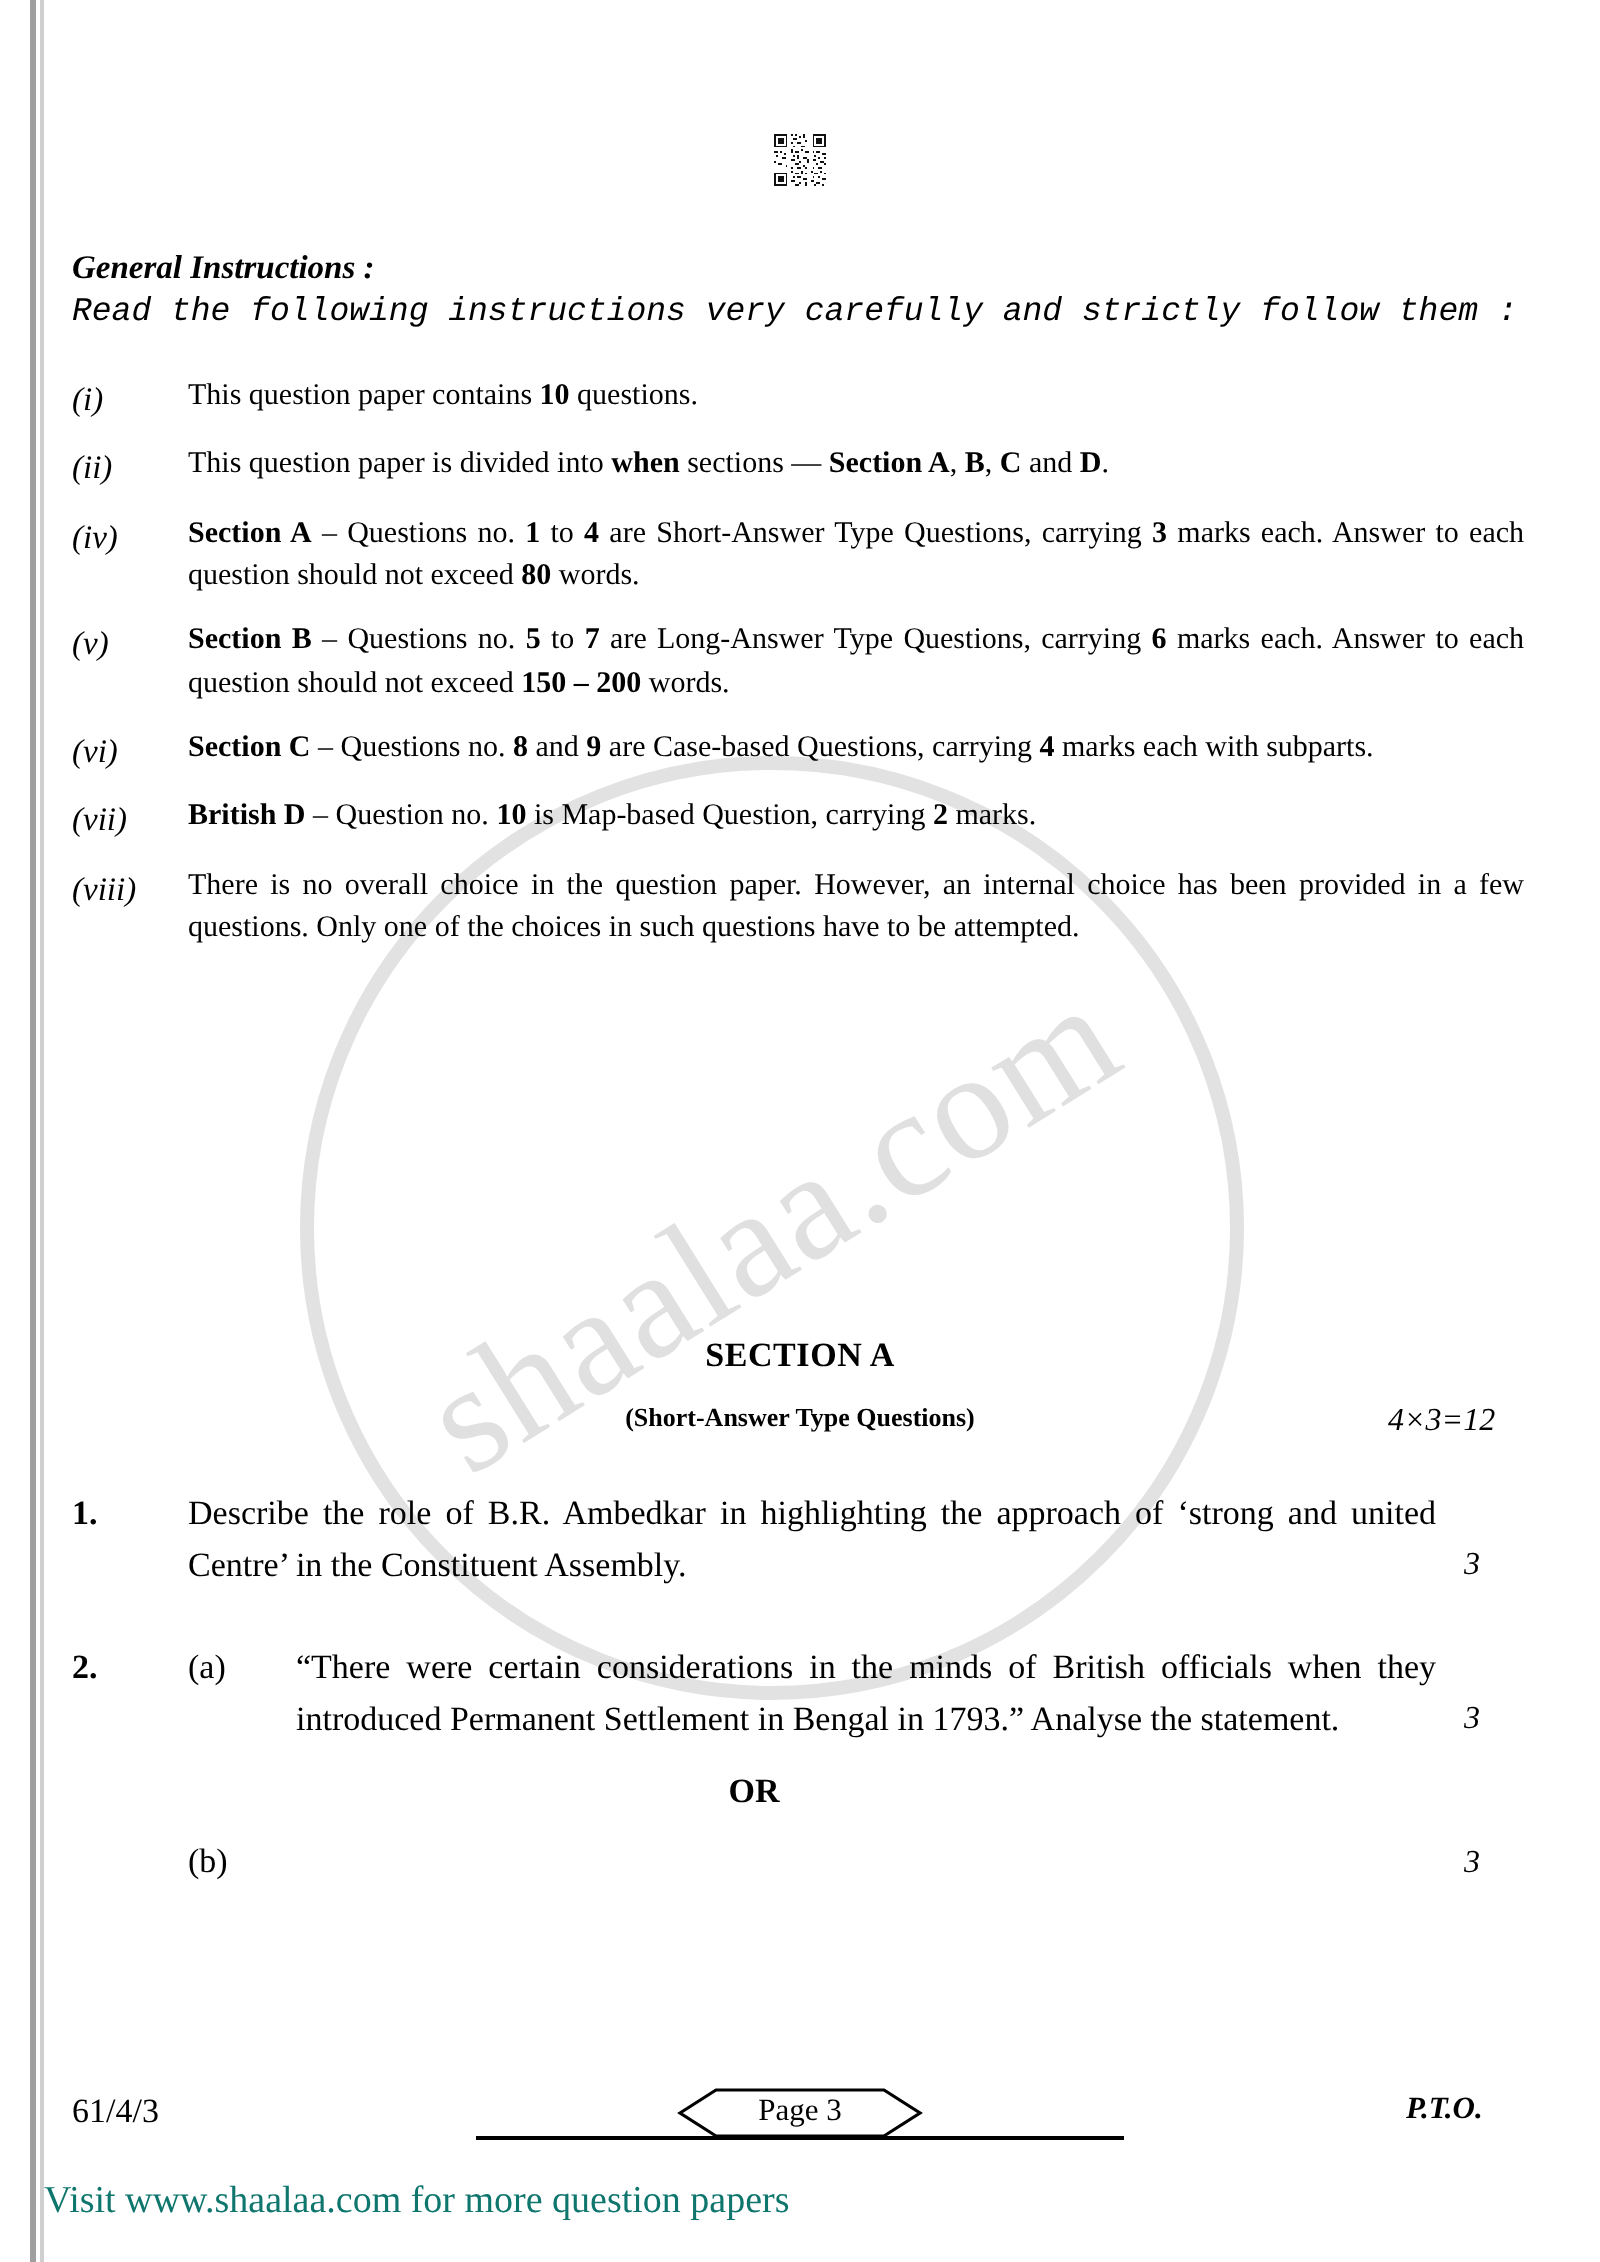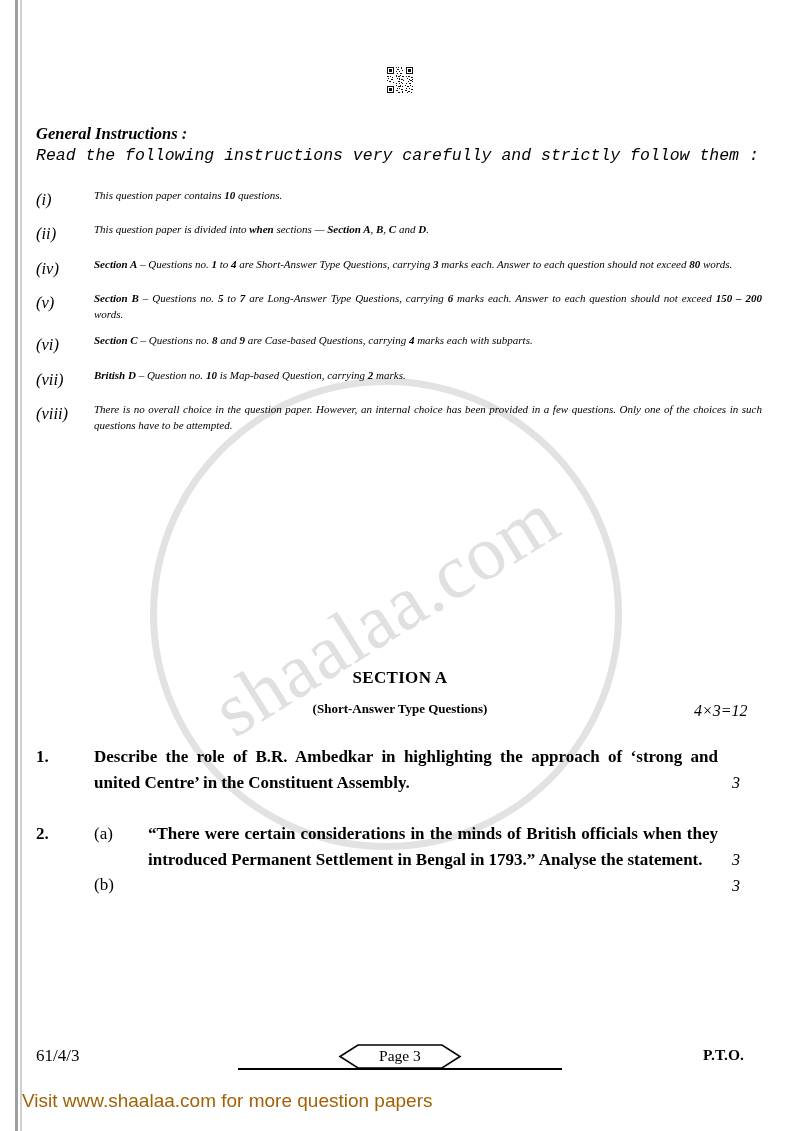--- a/index.html
+++ b/index.html
@@ -105,22 +105,21 @@
     margin-bottom: 11px;
   }
   .ins-num {
     flex: 0 0 58px;
     font-style: italic;
     font-size: 16.5px;
     line-height: 1.42;
   }
   .ins-body {
     flex: 1;
-    font-style: italic;
-    font-size: 11px;
+    font-size: 15px;
     line-height: 1.42;
     text-align: justify;
     text-align-last: left;
   }
   .ins-body b { font-weight: bold; }
 
   
   .sec-head {
     position: absolute;
     left: 0;
@@ -172,21 +171,20 @@
     font-size: 17px;
     line-height: 1.5;
   }
   .q-text {
     flex: 1;
     font-size: 17px;
     line-height: 1.5;
     text-align: justify;
     text-align-last: left;
     padding-right: 44px;
-    font-weight: bold;
   }
   .q-marks {
     position: absolute;
     right: 0;
     bottom: 0;
     width: 30px;
     text-align: left;
     font-style: italic;
     font-size: 16px;
     line-height: 1.5;
@@ -232,30 +230,31 @@
   .paper-code {
     position: absolute;
     left: 36px;
     top: 1046px;
     font-size: 17px;
   }
   .pto {
     position: absolute;
     left: 703px;
     top: 1046px;
+    font-style: italic;
     font-weight: bold;
     font-size: 15.5px;
   }
   .site-banner {
     position: absolute;
     left: 22px;
     top: 1090px;
-    font-family: Liberation Sans, sans-serif;
+    font-family: Liberation Serif, serif;
     font-size: 19px;
-    color: #a16207;
+    color: #0f766e;
   }
 </style>
 </head>
 <body>
 
 <div id="page">
 
   <div class="scan-edge e1"></div>
   <div class="scan-edge e2"></div>
 
@@ -402,20 +401,21 @@
 
       <div class="gap-q2"></div>
 
       <div class="q-row">
         <div class="q-num">2.</div>
         <div class="q-sub">(a)</div>
         <div class="q-text">“There were certain considerations in the minds of British officials when they introduced Permanent Settlement in Bengal in 1793.” Analyse the statement.</div>
         <div class="q-marks">3</div>
       </div>
 
+      <div class="or-line">OR</div>
 
       <div class="q-row">
         <div class="q-num"></div>
         <div class="q-sub">(b)</div>
         <div class="q-marks">3</div>
       </div>
 
     </div>
 
     <div class="paper-code">61/4/3</div>

